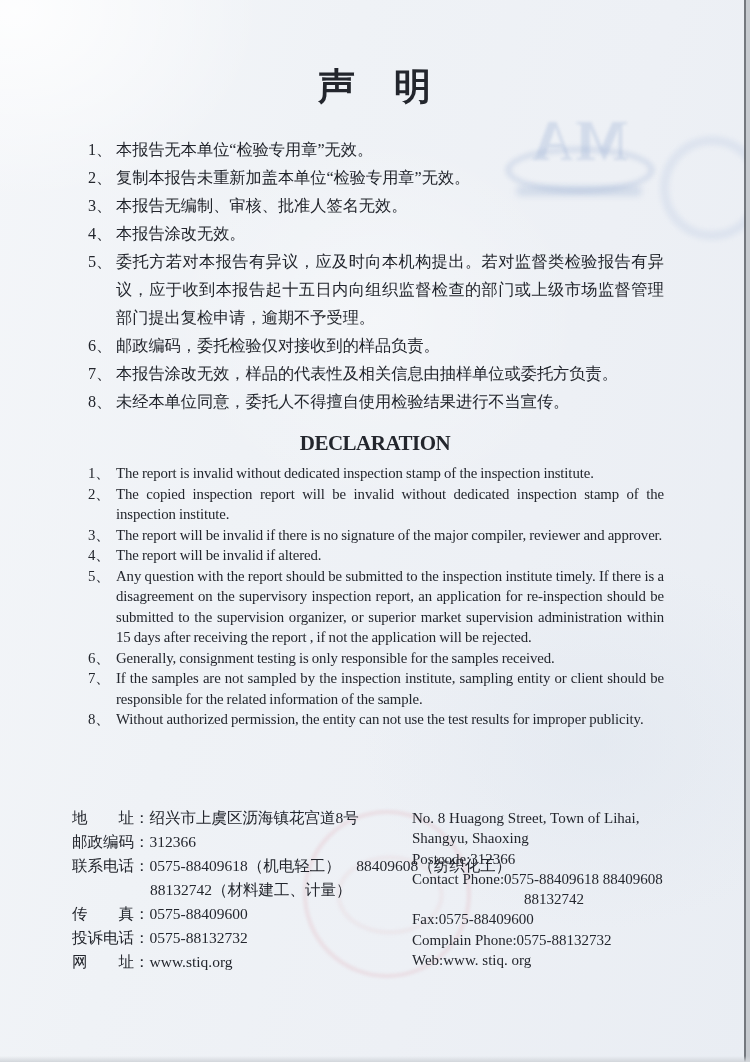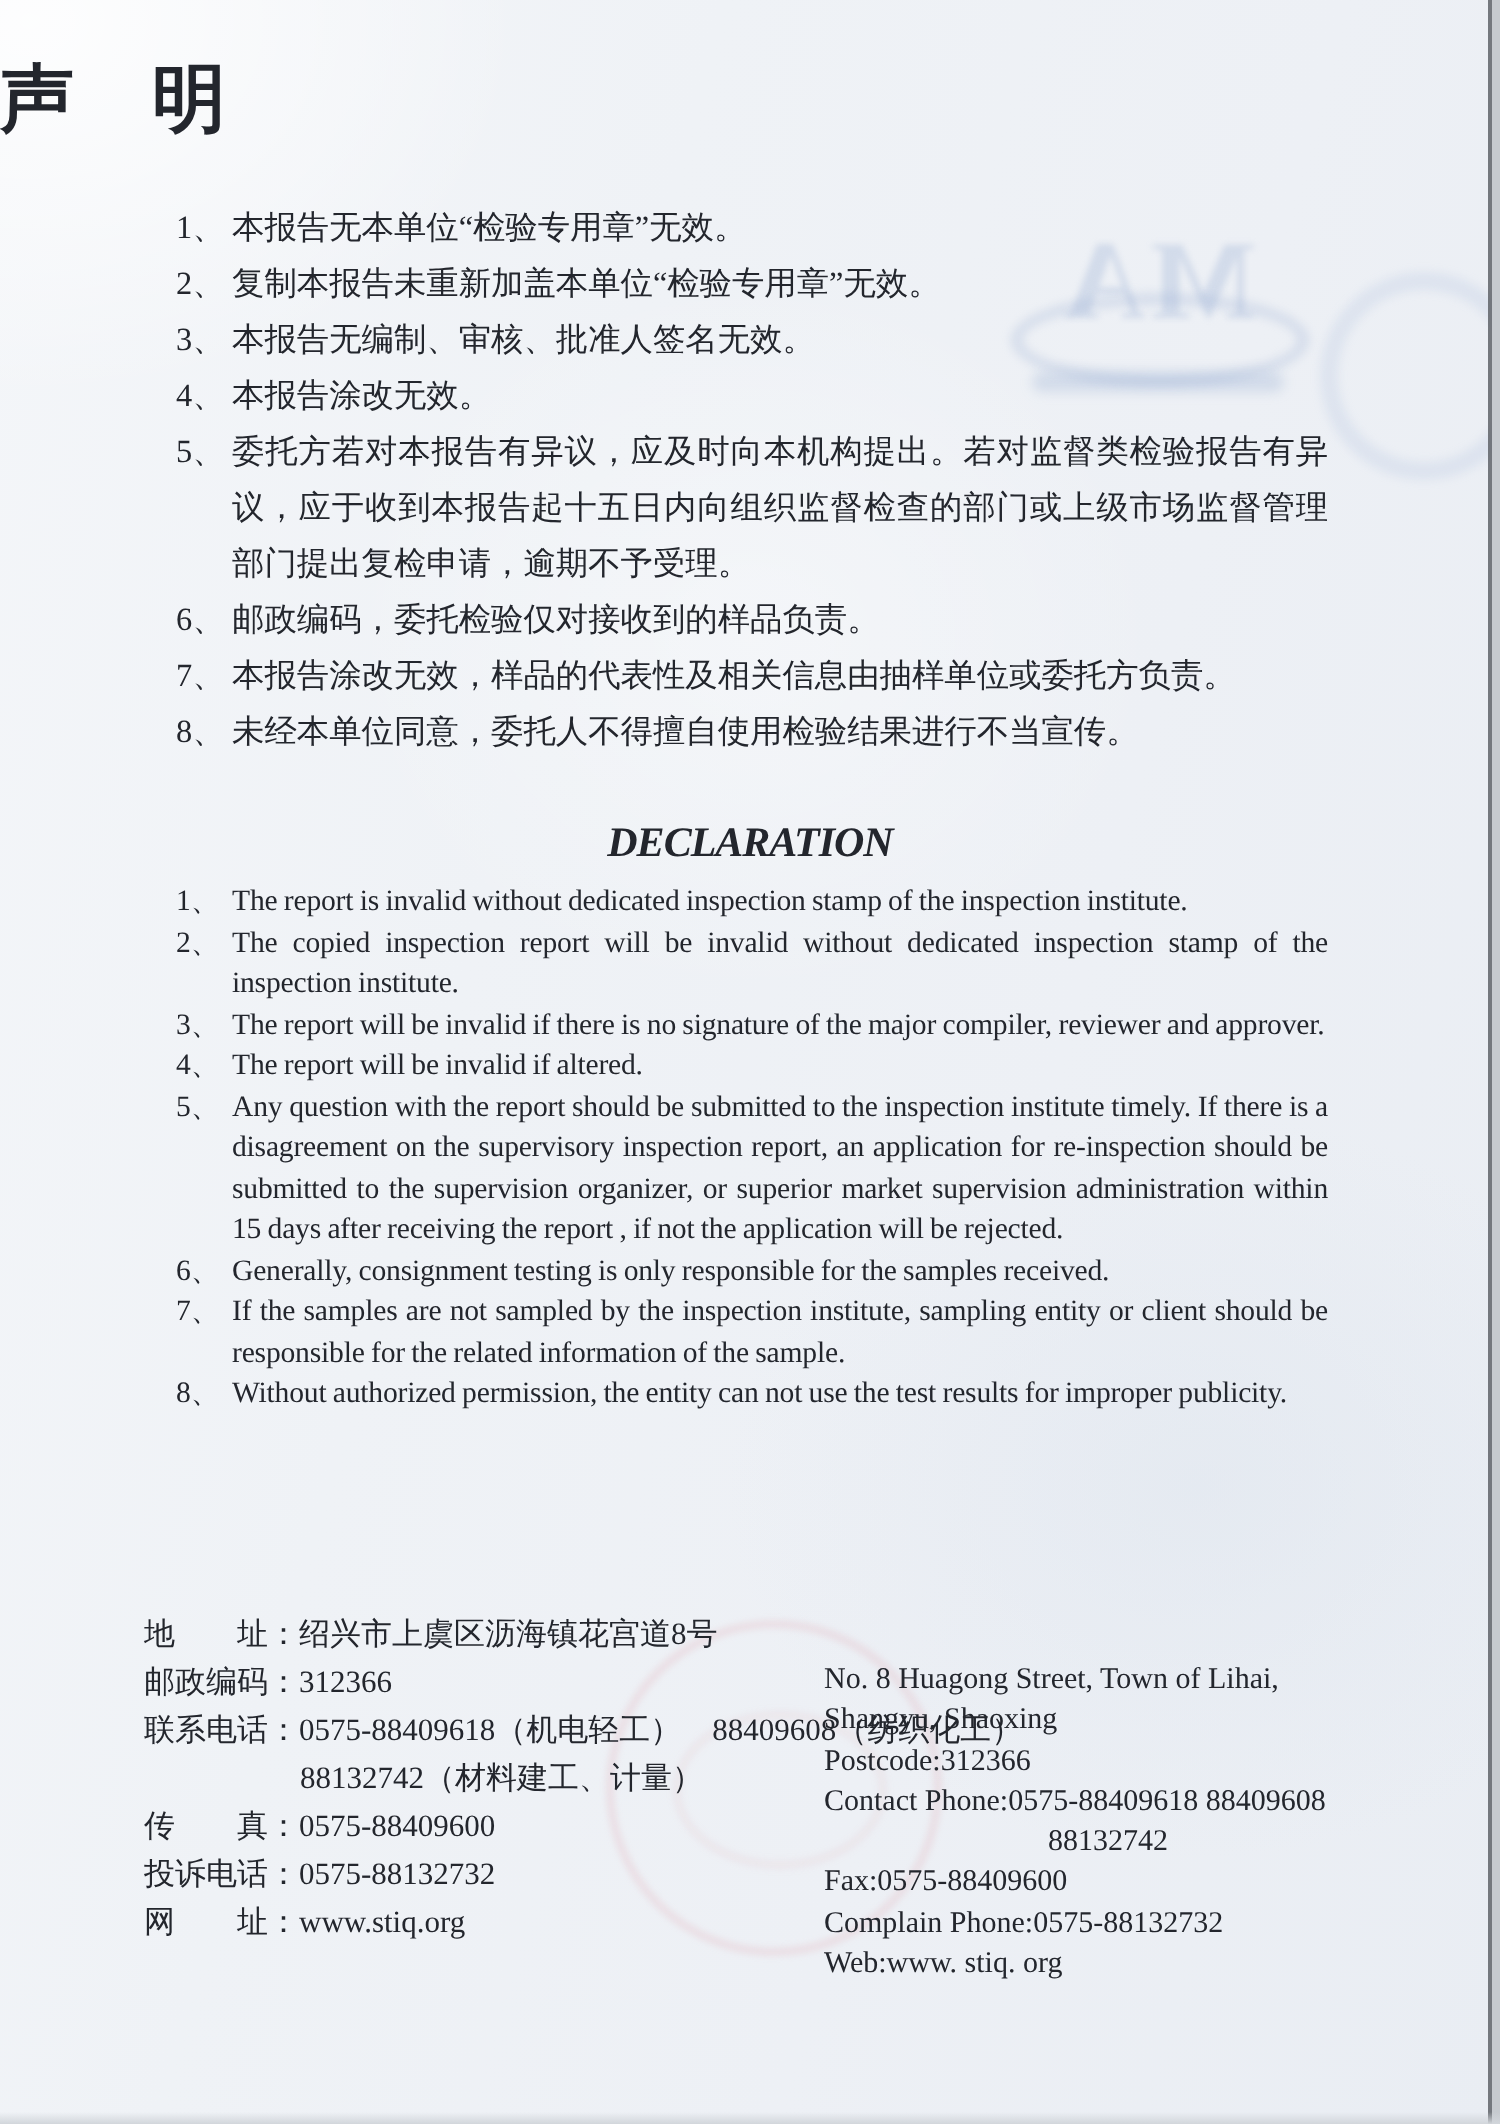--- a/index.html
+++ b/index.html
@@ -52,59 +52,58 @@
   .wm-redstamp{
     left:303px;top:810px;width:168px;height:168px;border-radius:50%;
     border:4px solid rgba(217,138,146,.17);filter:blur(1.5px);
   }
   .wm-redstamp::before{
     content:"";position:absolute;left:30px;top:42px;width:100px;height:72px;border-radius:50%;
     border:3px solid rgba(217,138,146,.13);filter:blur(1px);
   }
   
   .title{
-    padding-top:28px;
-    text-align:left;
+    padding-top:64px;
+    text-align:center;
     font-size:37px;line-height:46px;
     font-weight:bold;
     letter-spacing:1px;
   }
   
   .cn-list{
     list-style:none;
     margin:26px 86px 0 88px;
     font-size:16.2px;line-height:28px;
   }
   .cn-item{position:relative;padding-left:28px;text-align:justify;}
   .cn-item .num{position:absolute;left:0;top:0;}
   
   .subtitle{
-    margin-top:29px;
+    margin-top:15px;
     text-align:center;
     font-size:21px;line-height:24px;
     font-weight:bold;
     letter-spacing:-0.5px;
-    font-style:italic;
   }
   
   .en-list{
     list-style:none;
     margin:8px 86px 0 88px;
     font-size:14.8px;line-height:20.5px;
     letter-spacing:-0.1px;word-spacing:-0.4px;
   }
   .en-item{position:relative;padding-left:28px;text-align:justify;}
   .en-item .num{position:absolute;left:0;top:0;}
   
   .footer{position:absolute;left:72px;top:806px;width:640px;height:180px;}
   .f-left{position:absolute;left:0;top:0;width:345px;font-size:15.5px;line-height:24px;}
   .f-row{white-space:nowrap;}
   .f-label{display:inline-block;}
   .f-cont{padding-left:78px;}
-  .f-right{position:absolute;left:340px;top:2px;width:300px;font-size:15px;line-height:20.3px;margin-top:22px;}
+  .f-right{position:absolute;left:340px;top:2px;width:300px;font-size:15px;line-height:20.3px;}
   .f-en-line{white-space:nowrap;}
   .f-en-indent{padding-left:112px;}
 </style>
 </head>
 <body>
 
 <div class="page">
 
   <div class="wm wm-ma">
     <div class="wm-ma-text">MA</div>

